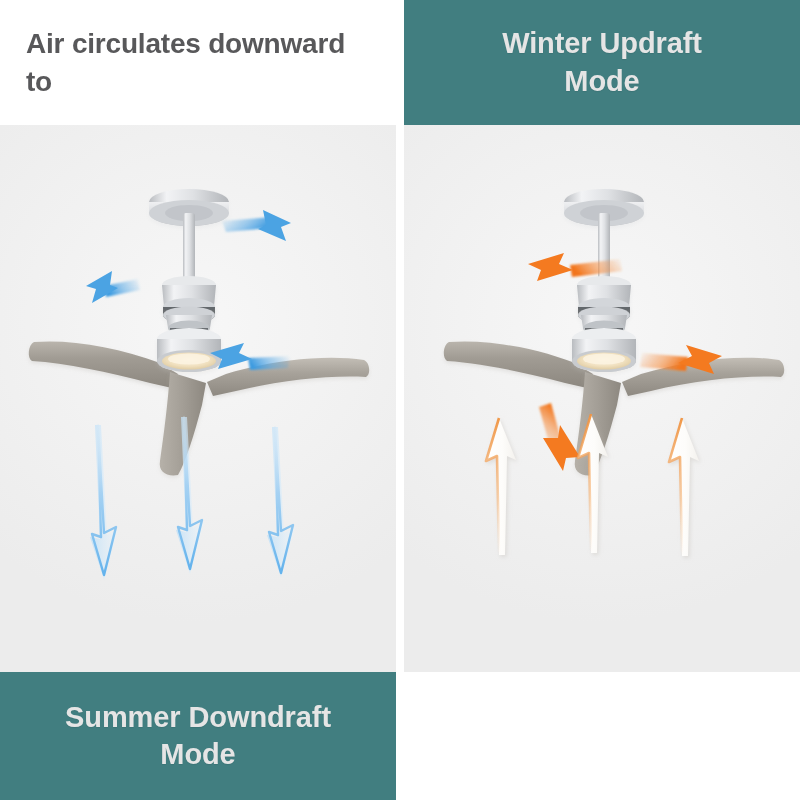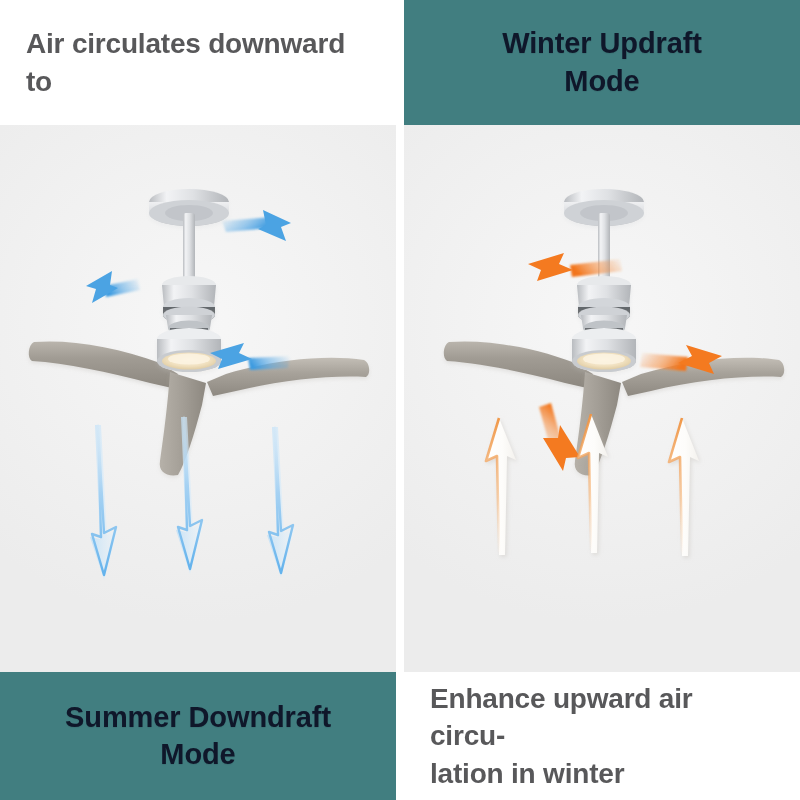--- a/index.html
+++ b/index.html
@@ -33,21 +33,21 @@
   .caption-text {
     color:#58585a;
     font-size:28px;
     line-height:1.33;
     letter-spacing:-0.2px;
     font-weight:700;
   }
   .caption-text .ln { display:block; }
 
   .mode-title {
-    color:#0f172a;
+    color:#e5e5e5;
     font-size:29px;
     font-weight:bold;
     line-height:1.28;
     letter-spacing:-0.1px;
     text-shadow:0 1px 1px rgba(0,0,0,.08);
   }
   .mode-title .ln { display:block; }
 
   
   .gutter { background:#ffffff; }
@@ -358,20 +358,14 @@
 
   <div class="cell caption-cell teal">
     <div class="mode-title">
       <span class="ln">Summer Downdraft</span>
       <span class="ln">Mode</span>
     </div>
   </div>
 
   <div class="gutter"></div>
 
-  <div class="cell caption-cell plain">
-    <div class="caption-text">
-      <span class="ln">Enhance upward air circu-</span>
-      <span class="ln">lation in winter</span>
-    </div>
-  </div>
 
 </div>
 
 </body></html>

